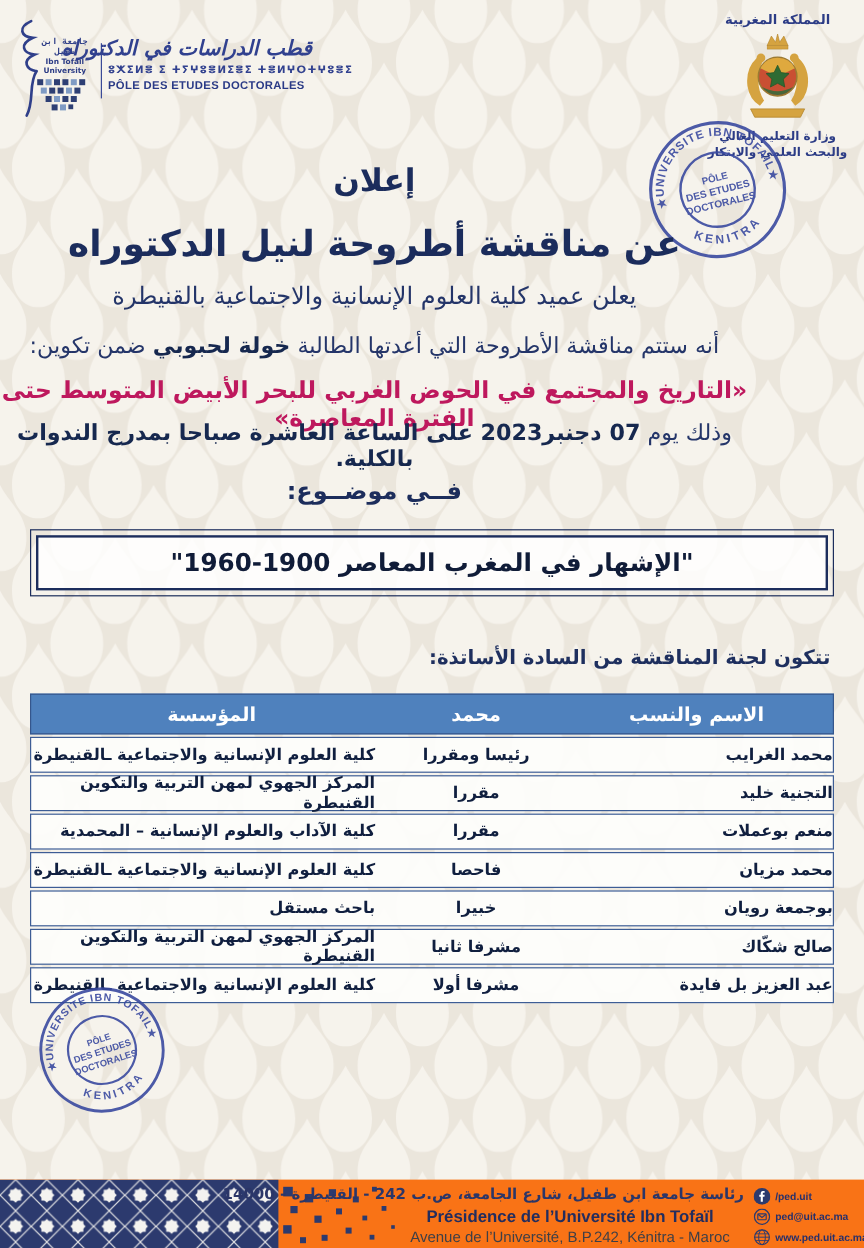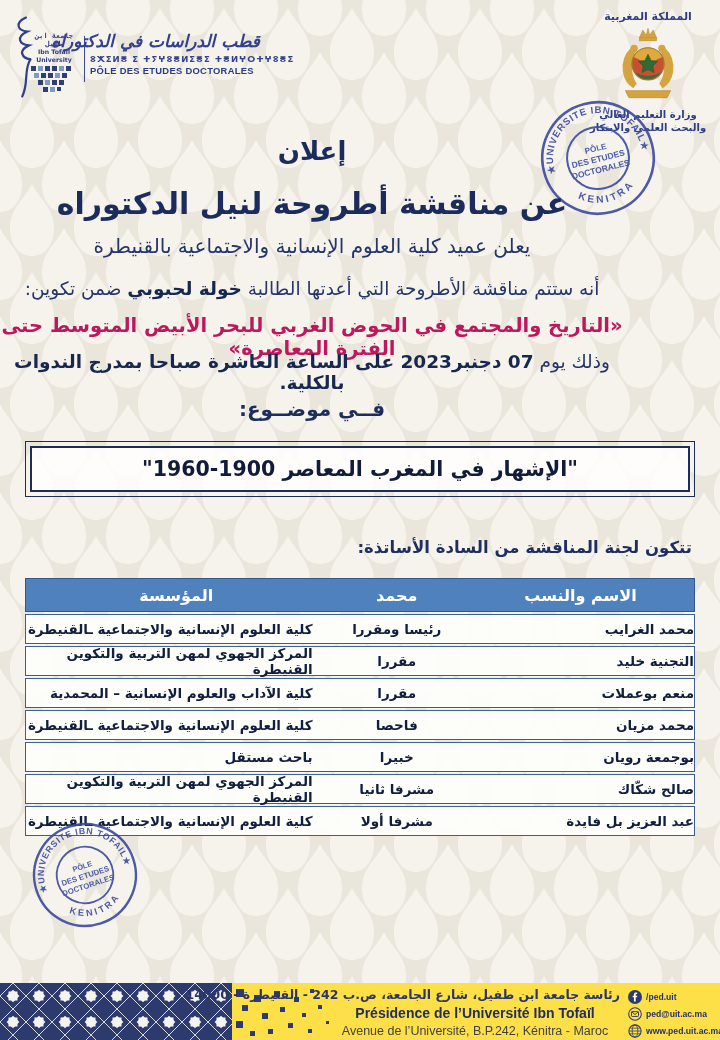--- a/index.html
+++ b/index.html
@@ -54,21 +54,21 @@
          box-sizing:border-box;color:#fff;font-weight:bold;font-size:16px;}
   .trow{display:flex;height:30px;align-items:center;background:rgba(253,253,251,.93);
         border:1px solid #3d5d95;box-sizing:border-box;margin-top:2px;
         font-weight:bold;font-size:13.5px;color:#101f3f;}
   .c-name{width:34%;text-align:right;box-sizing:border-box;}
   .c-role{width:21%;text-align:center;}
   .c-inst{width:45%;text-align:right;padding-right:14px;box-sizing:border-box;}
   .thead .c-name,.thead .c-role,.thead .c-inst{text-align:center;padding:0;}
 
   
-  .footer{left:0;top:983px;width:720px;height:57px;background:#fde047;z-index:3;}
+  .footer{left:0;top:983px;width:720px;height:57px;background:#f97316;z-index:3;}
   .footer-pattern{position:absolute;left:0;top:0;}
   .f-center{position:absolute;left:330px;top:3px;width:290px;text-align:center;}
   .f-ar{font-size:12.5px;font-weight:bold;color:#2b3668;direction:rtl;line-height:17px;white-space:nowrap;}
   .f-title{font-family:"Liberation Sans",sans-serif;font-size:14px;font-weight:bold;color:#232d5e;line-height:20px;white-space:nowrap;}
   .f-addr{font-family:"Liberation Sans",sans-serif;font-size:12.5px;color:#3f3f46;line-height:16px;white-space:nowrap;}
   .f-contacts{position:absolute;left:628px;top:6px;width:92px;}
   .f-row{display:flex;align-items:center;height:16px;margin-bottom:1px;}
   .f-row svg{flex:0 0 14px;margin-right:4px;}
   .f-txt{font-family:"Liberation Sans",sans-serif;font-size:8.6px;font-weight:bold;color:#27306b;white-space:nowrap;}
 </style>

